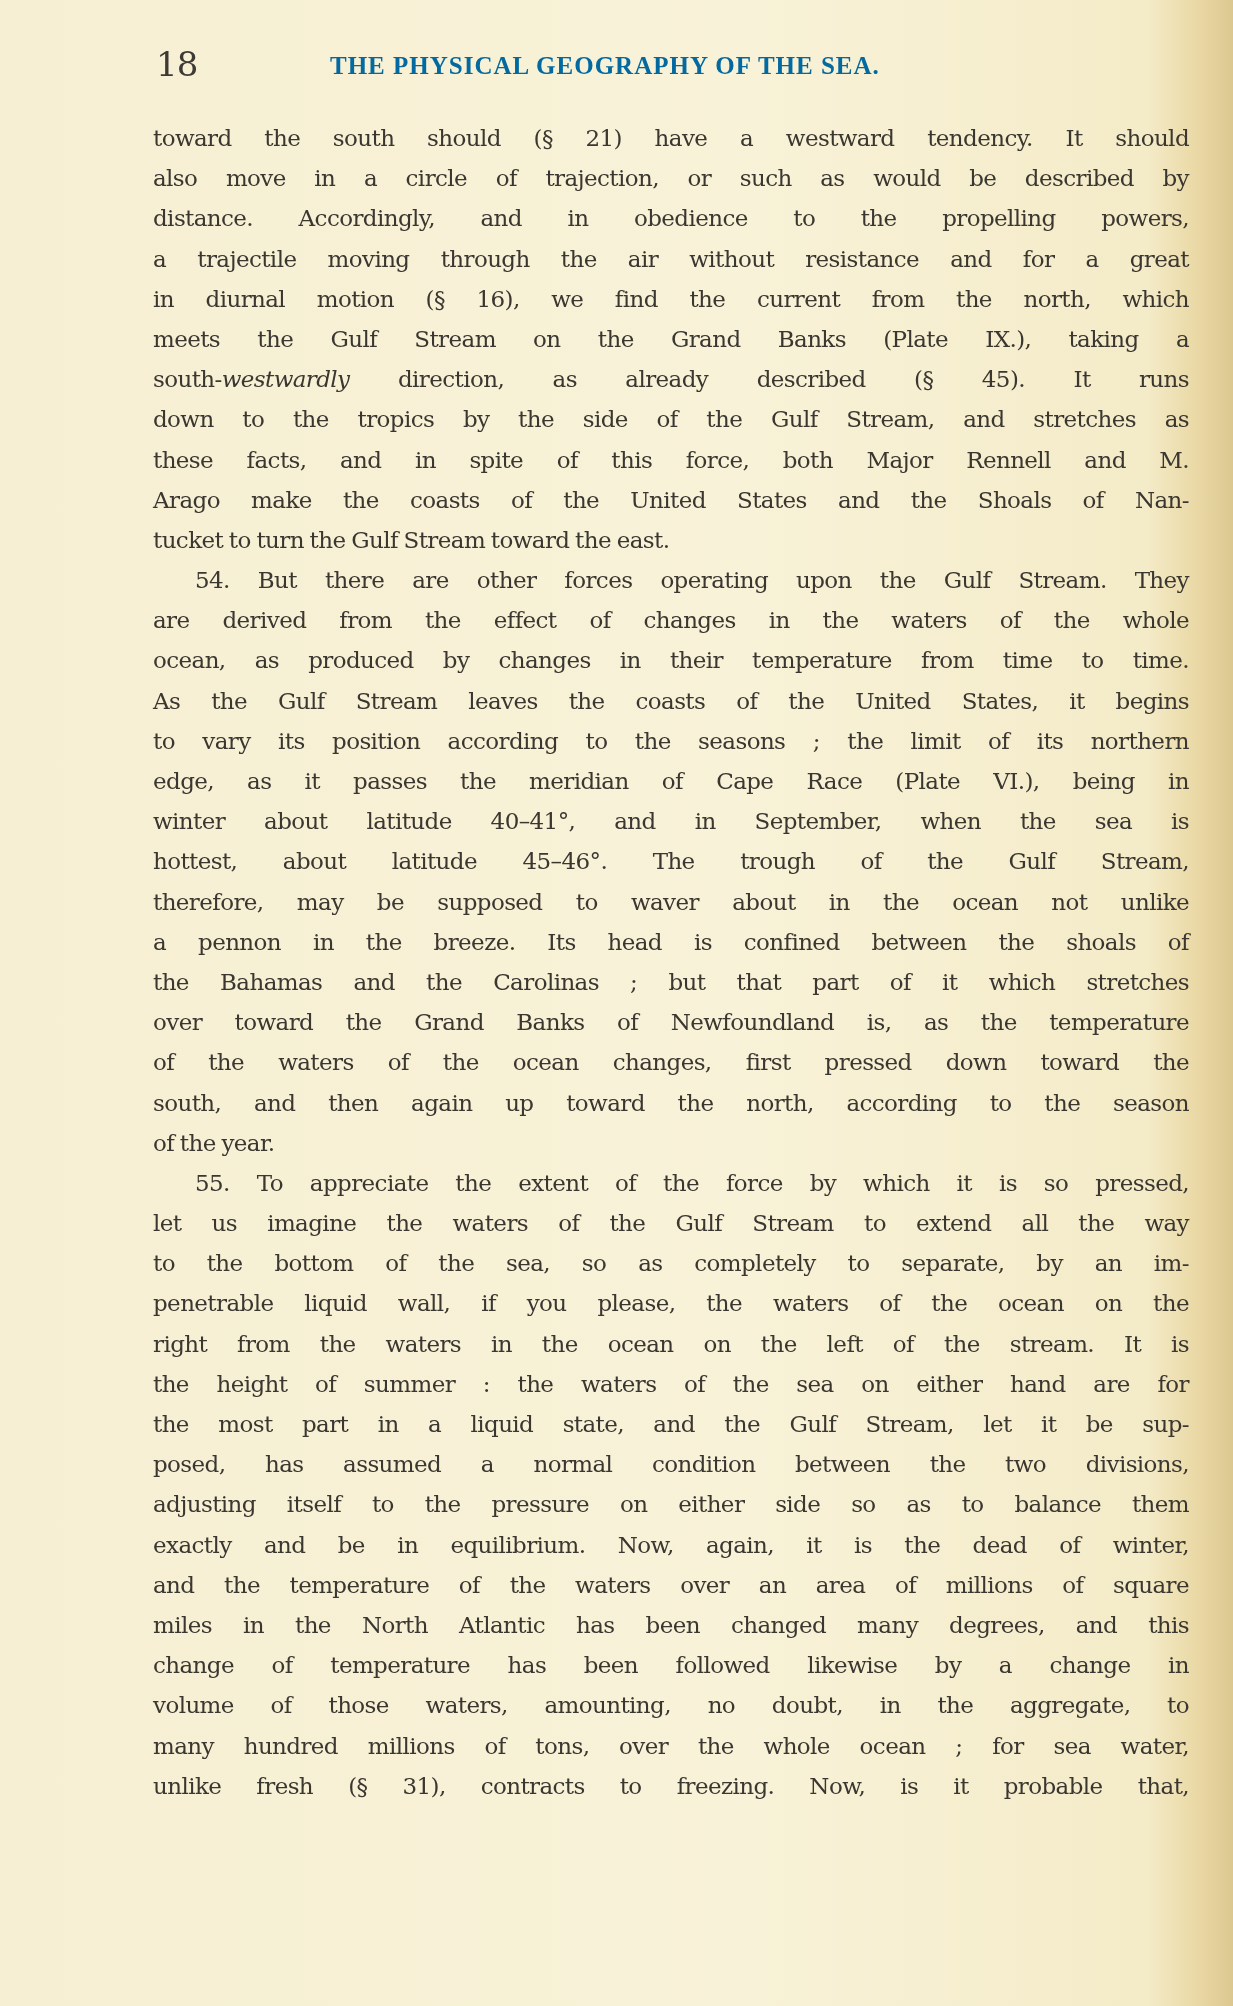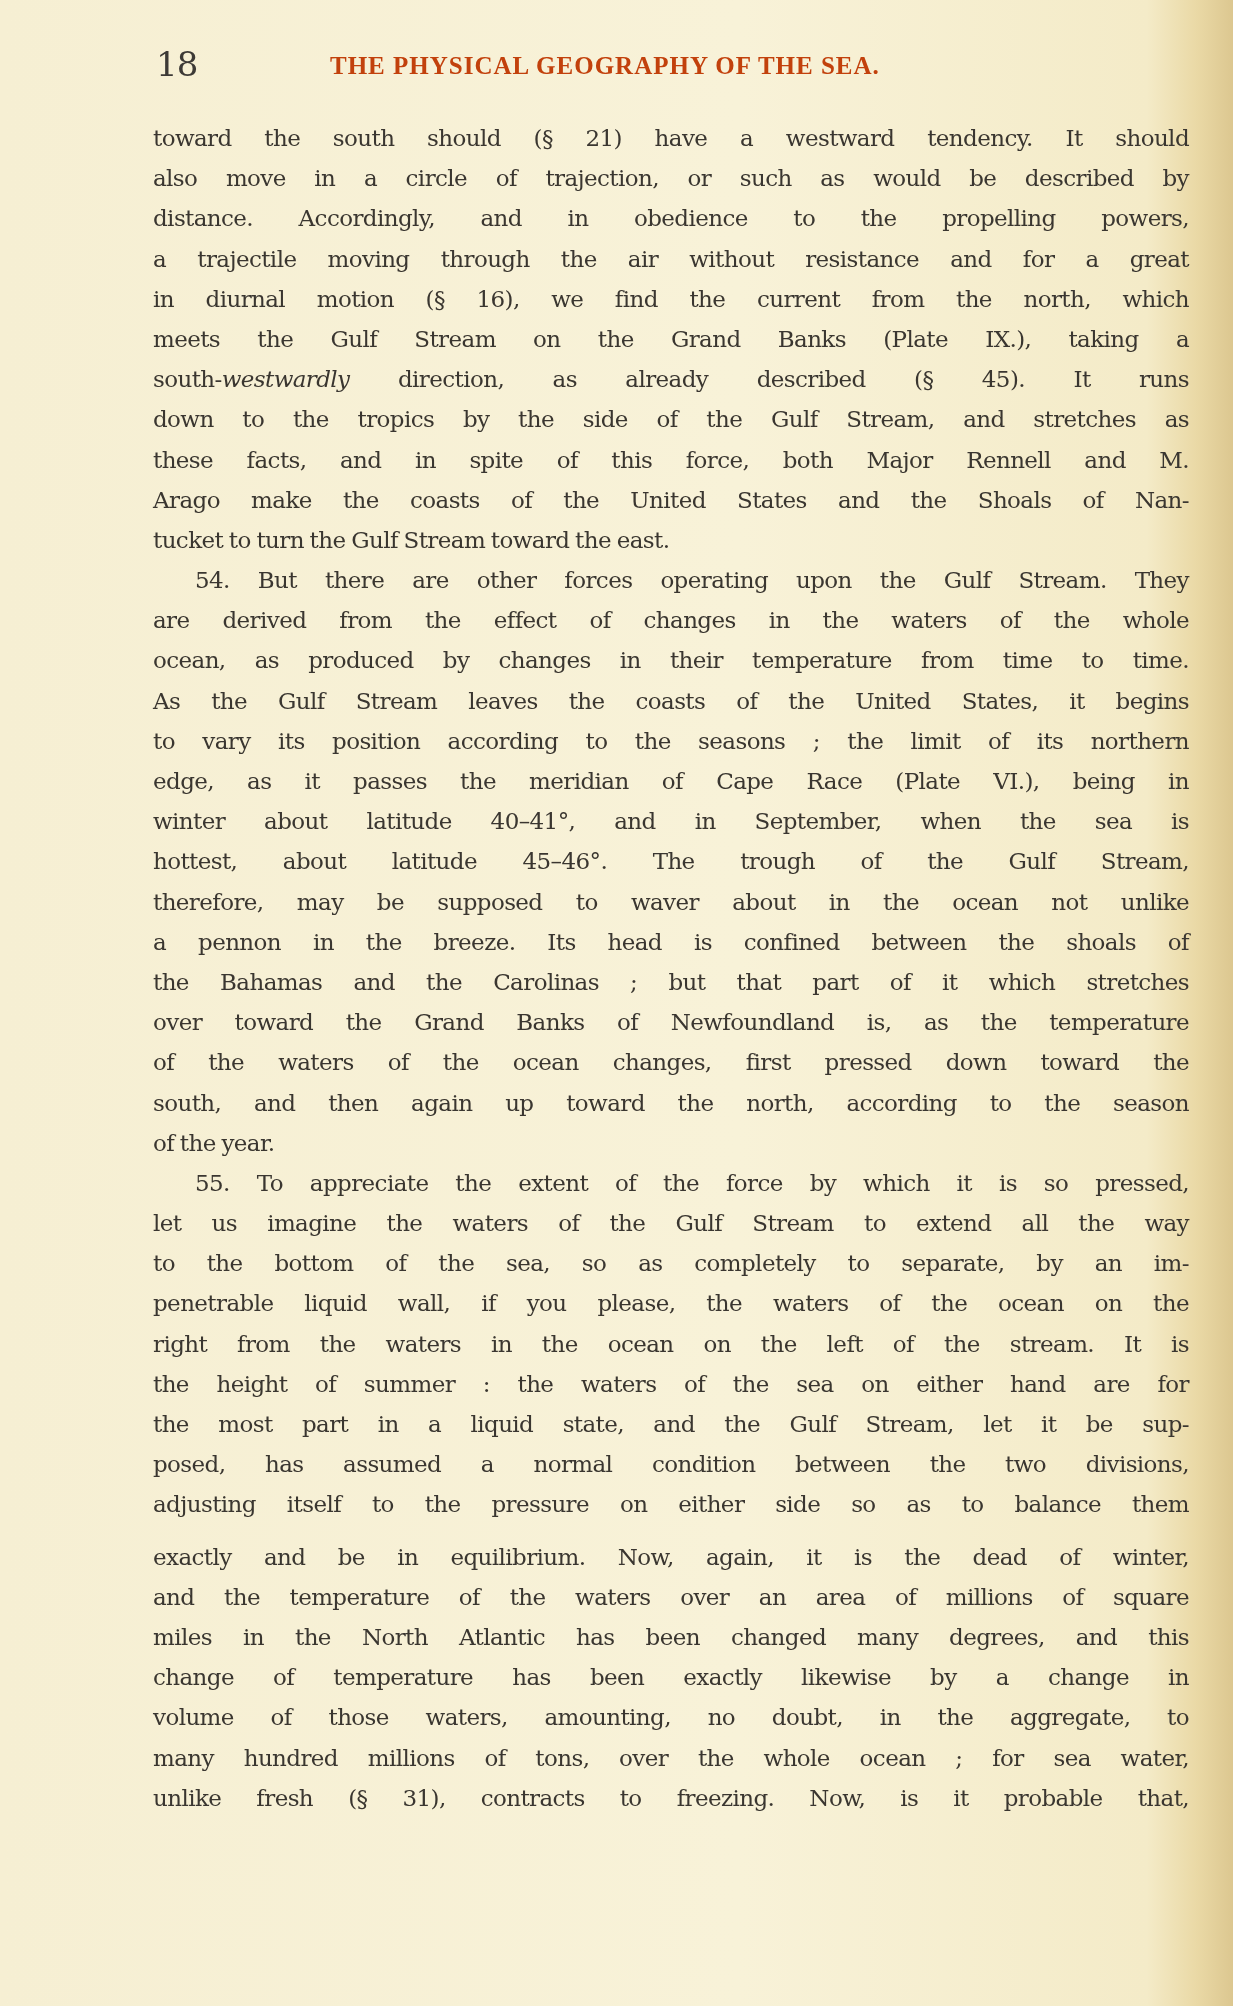--- a/index.html
+++ b/index.html
@@ -13,21 +13,21 @@
   }
   .running-head {
     position: absolute; top: 40px; left: 152px; width: 1040px; height: 48px;
   }
   .page-number {
     position: absolute; left: 4px; top: 0; font-size: 34px; line-height: 48px;
     font-family: "DejaVu Serif", serif; letter-spacing: -1px; color: #3d3a36;
   }
   .running-title {
     position: absolute; left: 178px; top: 6px; font-size: 25px; line-height: 40px;
-    font-weight: bold; letter-spacing: 1px; color: #c2410c;
+    font-weight: bold; letter-spacing: 1px; color: #0369a1;
     font-family: "Liberation Serif", serif;
   }
   .text-block {
     position: absolute; top: 118px; left: 153px; width: 1036px;
   }
   .line {
     height: 40.2px; line-height: 40.2px; font-size: 23px;
     white-space: nowrap; text-align: justify; text-align-last: justify;
     font-family: "DejaVu Serif", serif;
     transform-origin: left center;
@@ -75,20 +75,20 @@
     <div class="line last" style="width: 1036px; box-sizing: border-box;">of the year.</div>
     <div class="line indent" style="width: 1036px; box-sizing: border-box;">55. To appreciate the extent of the force by which it is so pressed,</div>
     <div class="line" style="width: 1036px; box-sizing: border-box;">let us imagine the waters of the Gulf Stream to extend all the way</div>
     <div class="line" style="width: 1036px; box-sizing: border-box;">to the bottom of the sea, so as completely to separate, by an im-</div>
     <div class="line" style="width: 1036px; box-sizing: border-box;">penetrable liquid wall, if you please, the waters of the ocean on the</div>
     <div class="line" style="width: 1036px; box-sizing: border-box;">right from the waters in the ocean on the left of the stream.  It is</div>
     <div class="line" style="width: 1036px; box-sizing: border-box;">the height of summer : the waters of the sea on either hand are for</div>
     <div class="line" style="width: 1036px; box-sizing: border-box;">the most part in a liquid state, and the Gulf Stream, let it be sup-</div>
     <div class="line" style="width: 1036px; box-sizing: border-box;">posed, has assumed a normal condition between the two divisions,</div>
     <div class="line" style="width: 1036px; box-sizing: border-box;">adjusting itself to the pressure on either side so as to balance them</div>
-    <div class="line" style="width: 1036px; box-sizing: border-box; margin-top: 12px;">exactly and be in equilibrium.  Now, again, it is the dead of winter,</div>
+    <div class="line" style="width: 1036px; box-sizing: border-box;">exactly and be in equilibrium.  Now, again, it is the dead of winter,</div>
     <div class="line" style="width: 1036px; box-sizing: border-box;">and the temperature of the waters over an area of millions of square</div>
     <div class="line" style="width: 1036px; box-sizing: border-box;">miles in the North Atlantic has been changed many degrees, and this</div>
-    <div class="line" style="width: 1036px; box-sizing: border-box;">change of temperature has been exactly likewise by a change in</div>
+    <div class="line" style="width: 1036px; box-sizing: border-box;">change of temperature has been followed likewise by a change in</div>
     <div class="line" style="width: 1036px; box-sizing: border-box;">volume of those waters, amounting, no doubt, in the aggregate, to</div>
     <div class="line" style="width: 1036px; box-sizing: border-box;">many hundred millions of tons, over the whole ocean ; for sea water,</div>
     <div class="line" style="width: 1036px; box-sizing: border-box;">unlike fresh (§ 31), contracts to freezing.  Now, is it probable that,</div>
   </div>
 
 </body></html>

